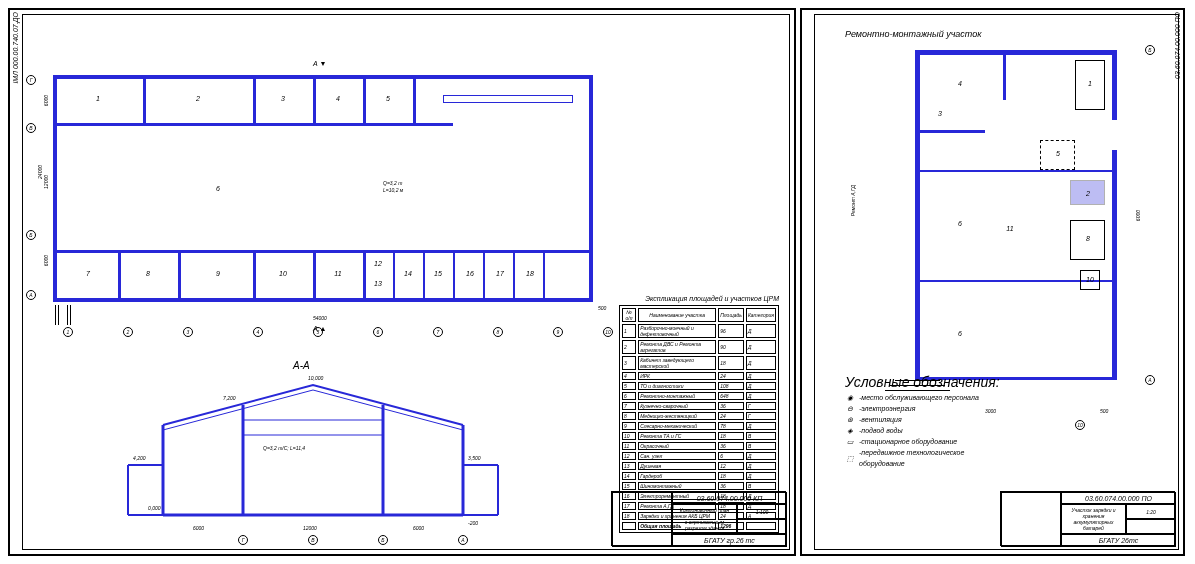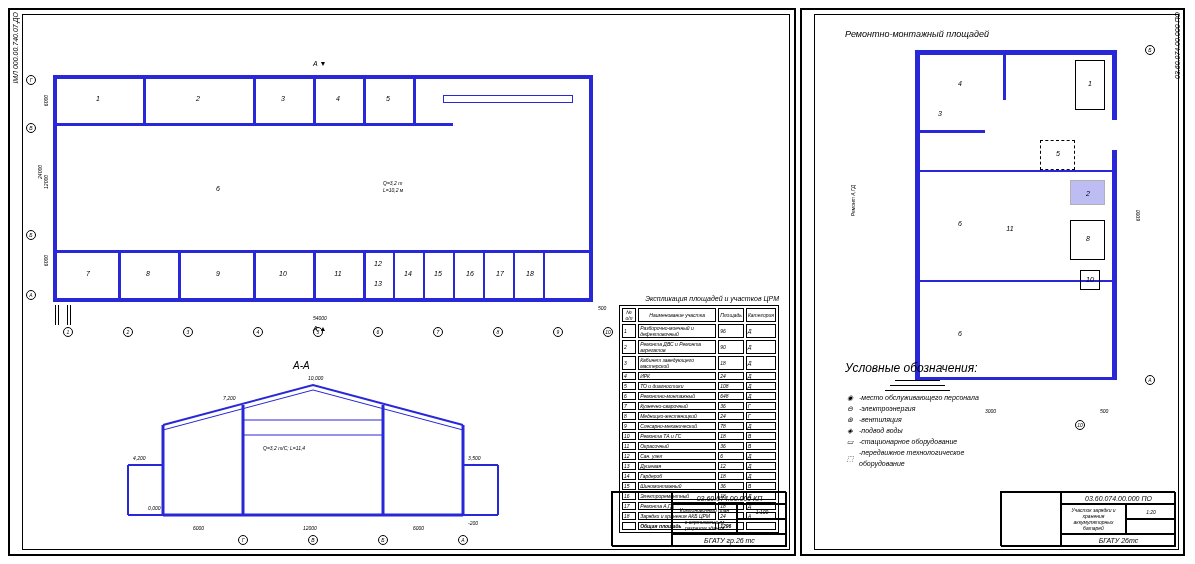--- a/index.html
+++ b/index.html
@@ -292,21 +292,21 @@
     <div class="cell" style="left:125px;top:12px;width:50px;height:15px;justify-content:center">1:100</div>
     <div class="cell" style="left:125px;top:27px;width:50px;height:15px"></div>
     <div class="cell" style="left:60px;top:42px;width:115px;height:13px;justify-content:center;font-size:7px">БГАТУ гр.26 тс</div>
   </div>
  </div>
 </div>
 
 <div class="sheet right">
  <div class="topcode" style="left:auto;right:2px">03.60.074.00.000 ПО</div>
  <div class="inner">
-   <div class="right-title">Ремонтно-монтажный площадей</div>
+   <div class="right-title">Ремонтно-монтажный участок</div>
 
    <div class="right-plan">
 
      <div class="wall" style="left:40px;top:0;width:200px;height:5px"></div>
      <div class="wall" style="left:40px;top:0;width:5px;height:330px"></div>
      <div class="wall" style="left:40px;top:327px;width:200px;height:3px"></div>
      <div class="wall" style="left:237px;top:0;width:5px;height:70px"></div>
      <div class="wall" style="left:237px;top:100px;width:5px;height:230px"></div>
 
      <div class="wall" style="left:40px;top:80px;width:70px;height:3px"></div>
@@ -342,21 +342,21 @@
      <span class="dim" style="left:260px;top:160px;writing-mode:vertical-rl;transform:rotate(180deg)">6000</span>
 
      <div class="axis-circle" style="left:200px;top:370px">10</div>
      <div class="axis-circle" style="left:270px;top:-5px">Б</div>
      <div class="axis-circle" style="left:270px;top:325px">А</div>
    </div>
 
    <div class="vtext" style="left:35px;top:170px">Ремонт А,ГД</div>
 
    <div class="legend">
-     <div style="font-size:12px;margin-bottom:18px">Условные обозначения:</div>
+     <div style="font-size:14px;margin-bottom:4px">Условные обозначения:</div>
      <div id="legend-items">
           <div class="legend-item">
             <span class="legend-sym">◉</span>
             <span style="white-space: pre-wrap;">-место обслуживающего персонала</span>
           </div>
           <div class="legend-item">
             <span class="legend-sym">⊖</span>
             <span style="white-space: pre-wrap;">-электроэнергия</span>
           </div>
           <div class="legend-item">

